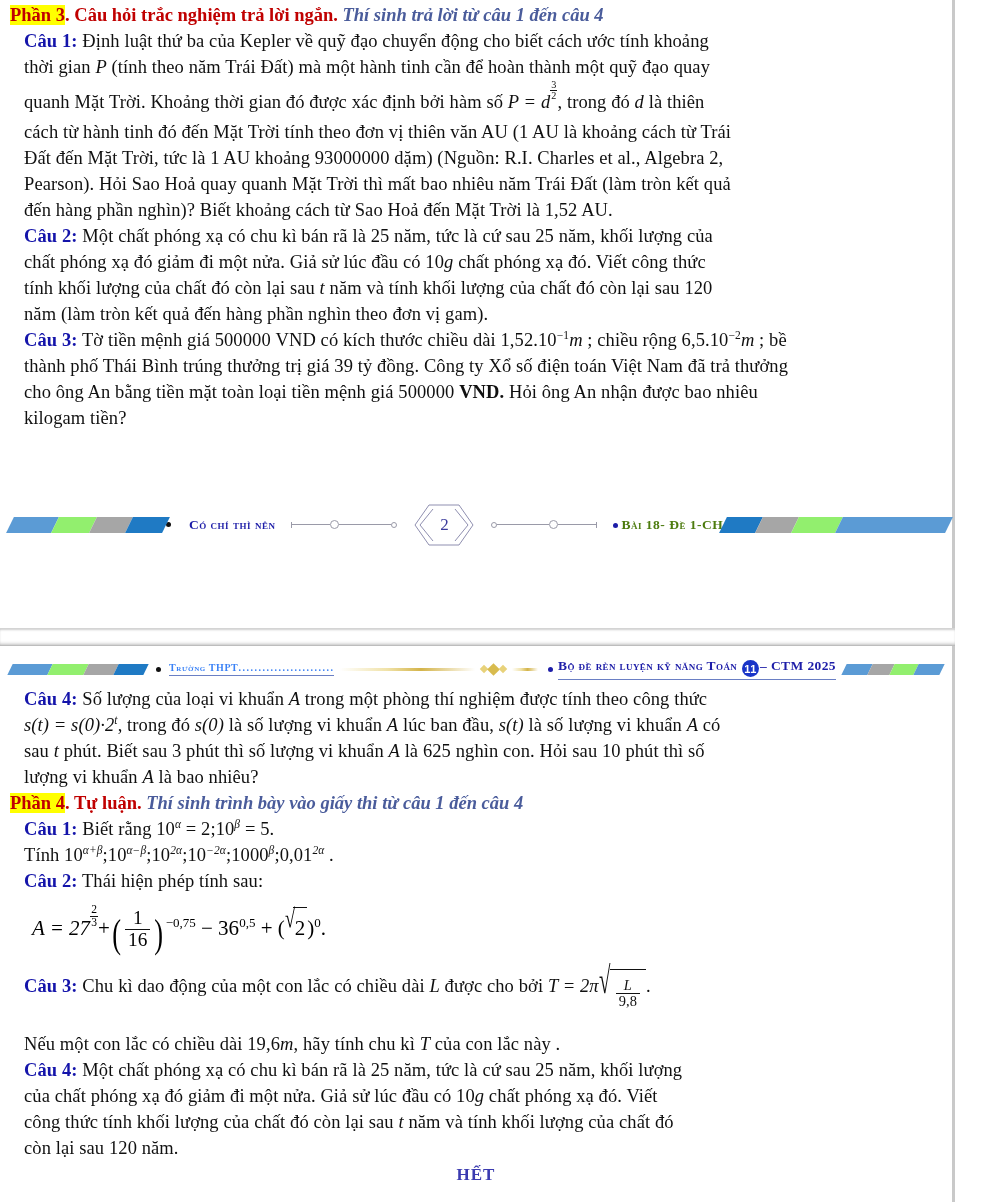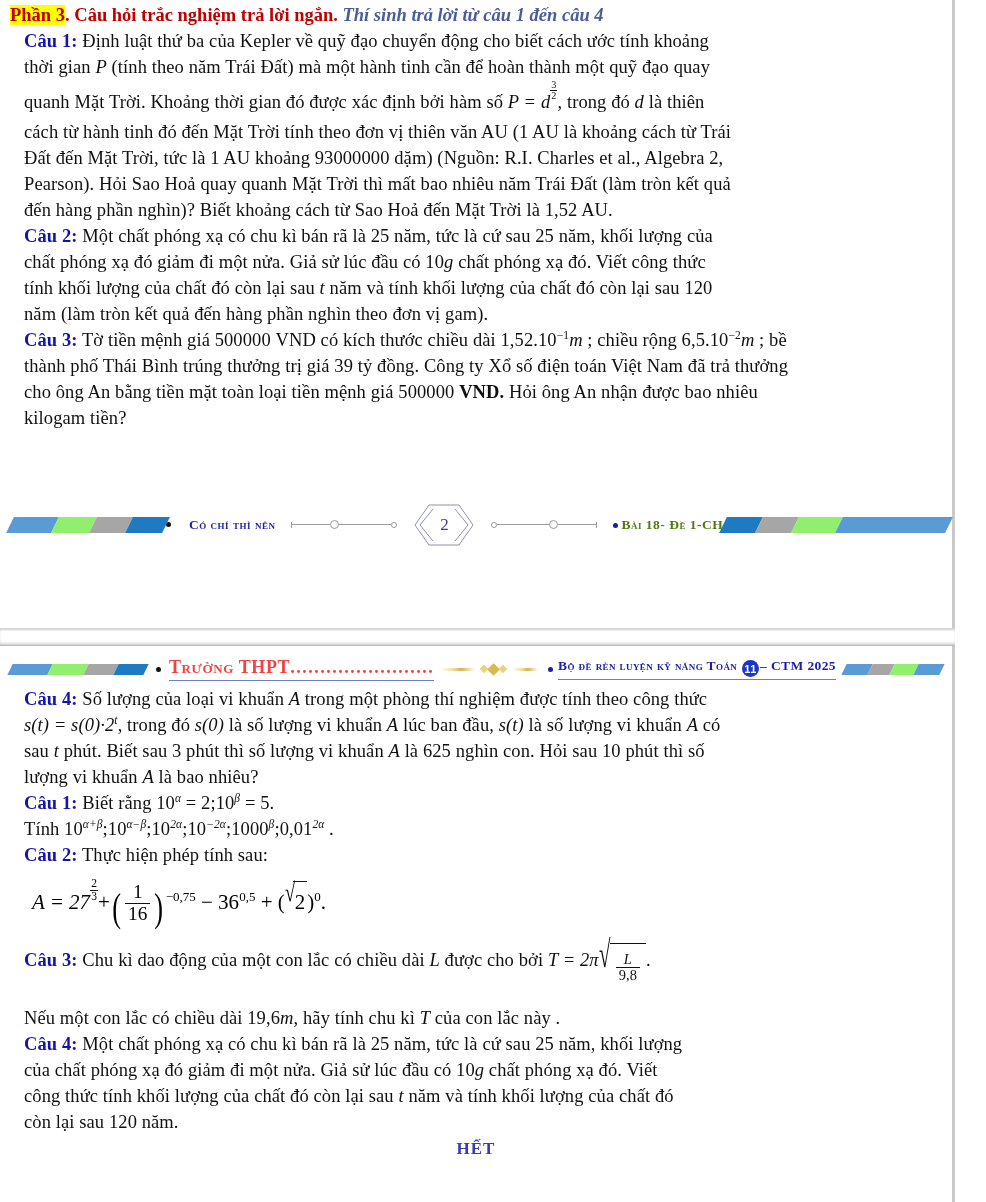--- a/index.html
+++ b/index.html
@@ -170,22 +170,22 @@
   
   .header-band{
     position:relative;
     height:34px;
     display:flex;
     align-items:center;
     padding-top:6px;
   }
   .hdr-left-txt{
     font-variant:small-caps;
-    color:#ef4444;
-    font-size:18px;
+    color:#3b82f6;
+    font-size:10px;
     letter-spacing:.6px;
     white-space:nowrap;
     font-weight:600;
   }
   .hdr-right-txt{
     font-variant:small-caps;
     color:#1d1da8;
     font-size:13.5px;
     letter-spacing:.4px;
     white-space:nowrap;
@@ -337,28 +337,32 @@
       </div>
     </div>
 
     <div class="blk">
       <p class="line"><span class="cau">Câu 4:</span><span> Số lượng của loại vi khuẩn </span><span class="mi">A</span><span> trong một phòng thí nghiệm được tính theo công thức</span></p>
       <p class="line"><span class="mi">s(t) = s(0)·2</span><sup class="ex mi">t</sup><span>, trong đó </span><span class="mi">s(0)</span><span> là số lượng vi khuẩn </span><span class="mi">A</span><span> lúc ban đầu, </span><span class="mi">s(t)</span><span> là số lượng vi khuẩn </span><span class="mi">A</span><span> có</span></p>
       <p class="line"><span>sau </span><span class="mi">t</span><span> phút. Biết sau 3 phút thì số lượng vi khuẩn </span><span class="mi">A</span><span> là 625 nghìn con. Hỏi sau 10 phút thì số</span></p>
       <p class="line"><span>lượng vi khuẩn </span><span class="mi">A</span><span> là bao nhiêu?</span></p>
     </div>
 
+    <div class="sec-head">
+      <span class="hl">Phần 4</span><span class="red">.</span><span class="red"> Tự luận.</span>
+      <span class="ital-blue">Thí sinh trình bày vào giấy thi từ câu 1 đến câu 4</span>
+    </div>
 
     <div class="blk">
       <p class="line"><span class="cau">Câu 1:</span><span> Biết rằng 10</span><sup class="ex mi">α</sup><span> = 2;10</span><sup class="ex mi">β</sup><span> = 5.</span></p>
       <p class="line"><span>Tính 10</span><sup class="ex mi">α+β</sup><span>;10</span><sup class="ex mi">α−β</sup><span>;10</span><sup class="ex mi">2α</sup><span>;10</span><sup class="ex mi">−2α</sup><span>;1000</span><sup class="ex mi">β</sup><span>;0,01</span><sup class="ex mi">2α</sup><span> .</span></p>
     </div>
 
     <div class="blk">
-      <p class="line"><span class="cau">Câu 2:</span><span> Thực hiện phép tính sau:</span></p>
+      <p class="line"><span class="cau">Câu 2:</span><span> Thái hiện phép tính sau:</span></p>
       <p class="eq-big"><span class="mi">A = 27</span><span class="expfrac"><span class="num">2</span><span class="den">3</span></span><span>+</span><span class="paren">(</span><span class="bigfrac"><span class="num">1</span><span class="den">16</span></span><span class="paren">)</span><sup class="ex">−0,75</sup> <span>− 36</span><sup class="ex">0,5</sup> <span>+ (</span><span class="sqrt-small"><span class="bar">2</span></span><span>)</span><sup class="ex">0</sup><span>.</span></p>
     </div>
 
     <div class="blk">
       <p class="line" style="line-height:46px;margin-top:12px;"><span class="cau">Câu 3:</span><span> Chu kì dao động  của một con lắc có chiều dài </span><span class="mi">L</span><span>  được cho bởi </span><span class="mi">T = 2π</span><span class="radical"><span class="bar"><span class="bigfrac" style="font-size:.78em;vertical-align:-0.45em"><span class="num mi">L</span><span class="den">9,8</span></span></span></span><span>.</span></p>
       <p class="line" style="margin-top:14px;"><span>Nếu một con lắc có chiều dài 19,6</span><span class="mi">m</span><span>, hãy tính chu kì </span><span class="mi">T</span><span> của con lắc này .</span></p>
     </div>
 
     <div class="blk">
       <p class="line"><span class="cau">Câu 4:</span><span> Một chất phóng xạ có chu kì bán rã là 25 năm, tức là cứ sau 25 năm, khối lượng</span></p>

